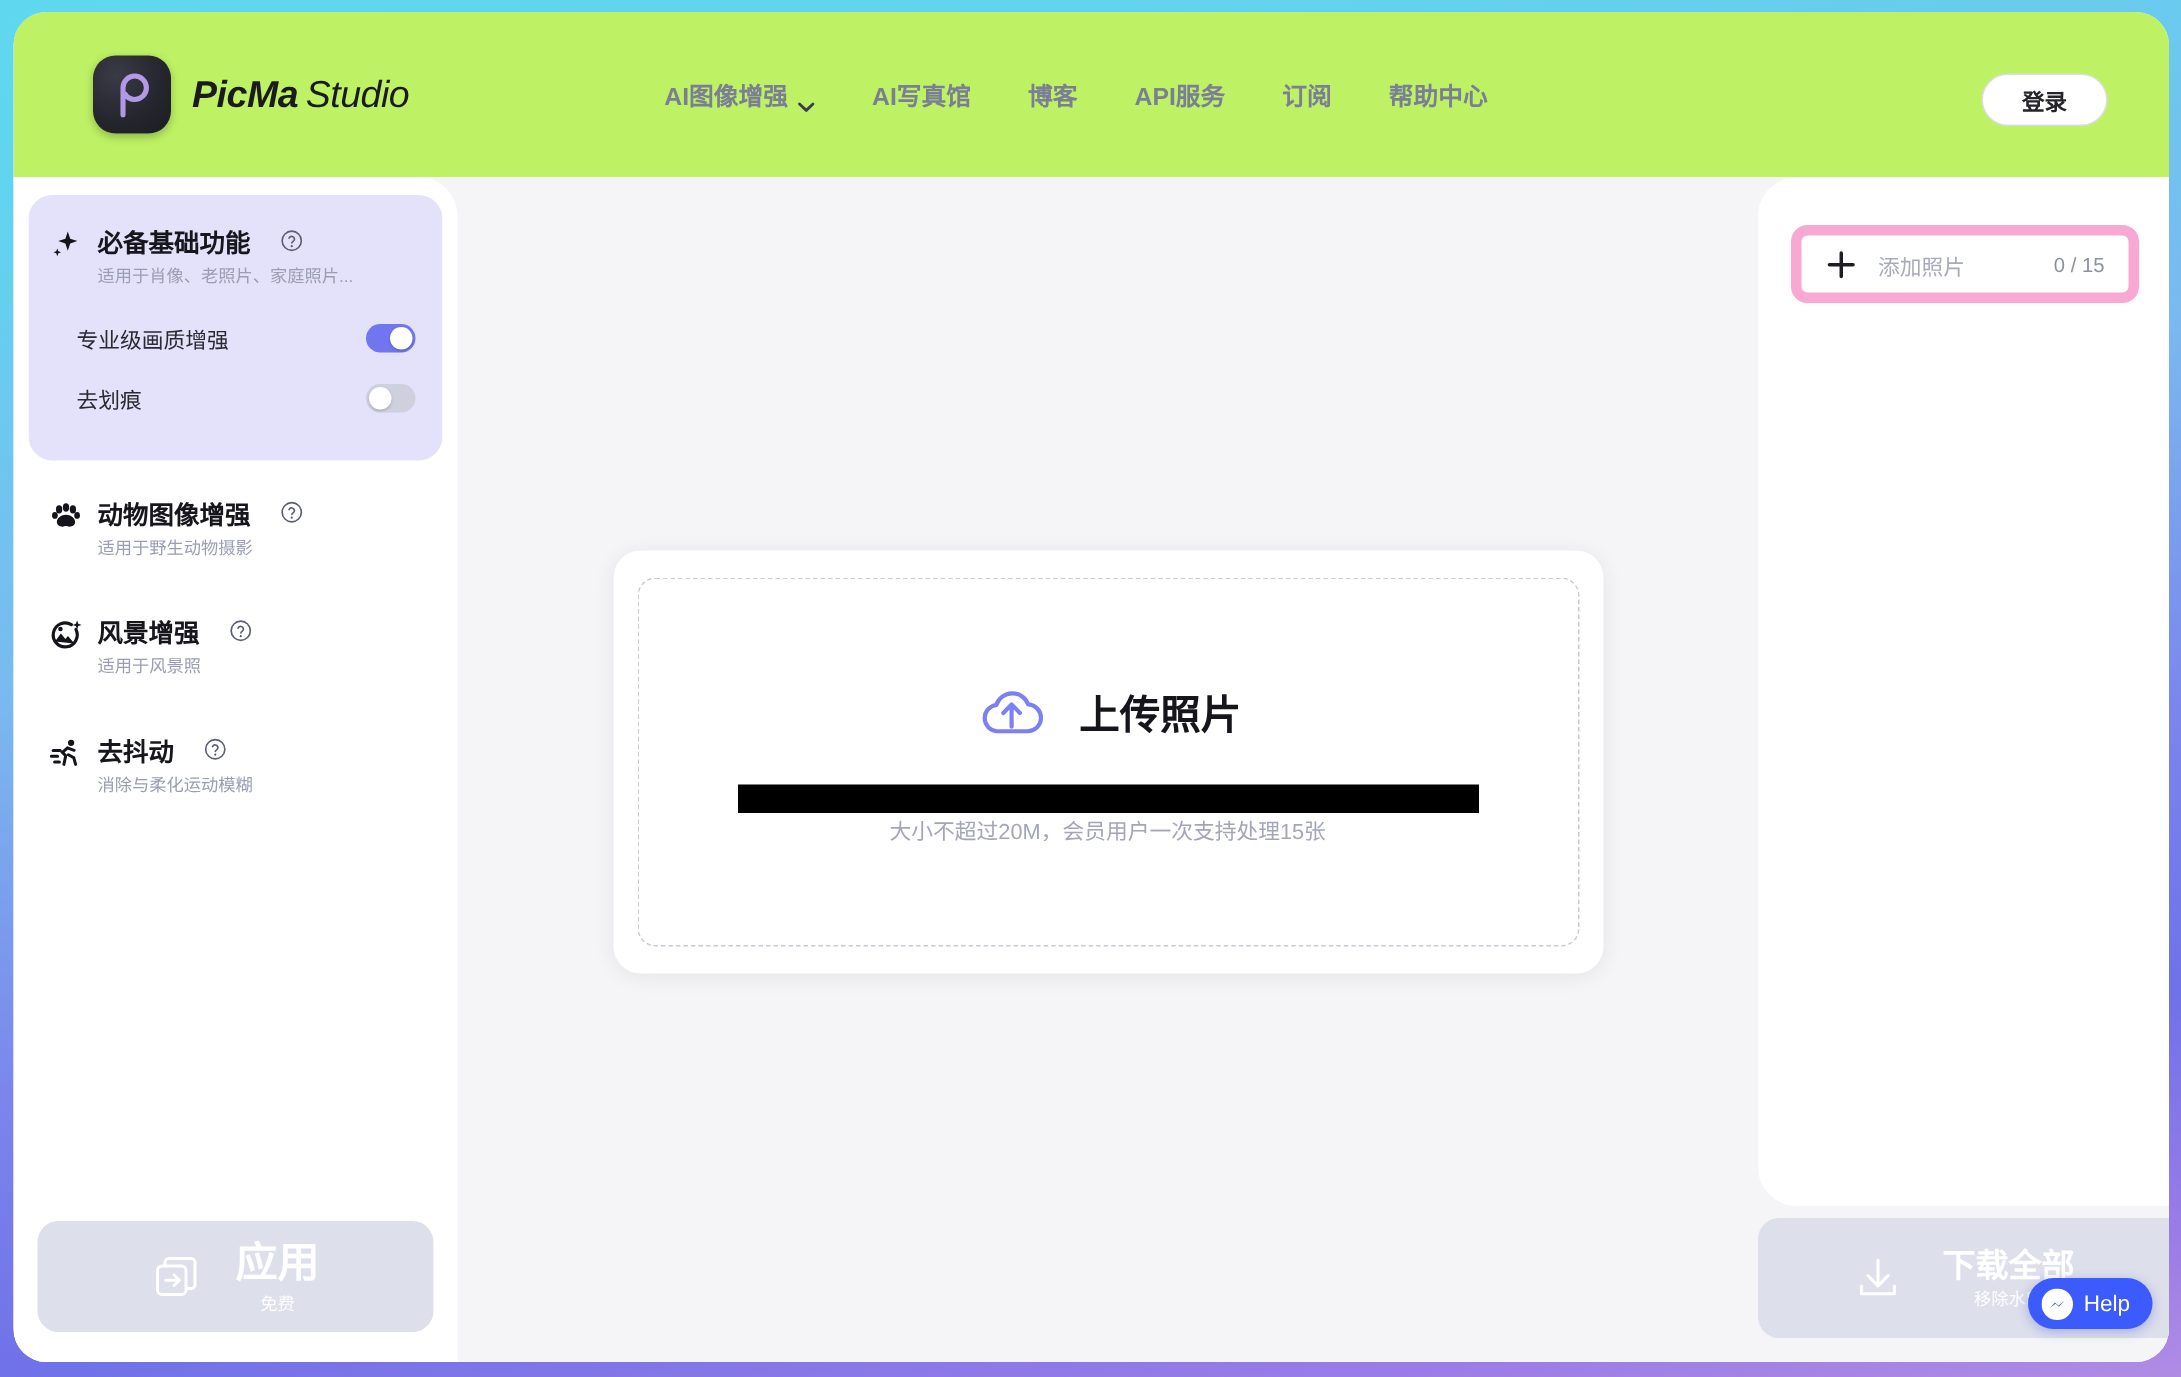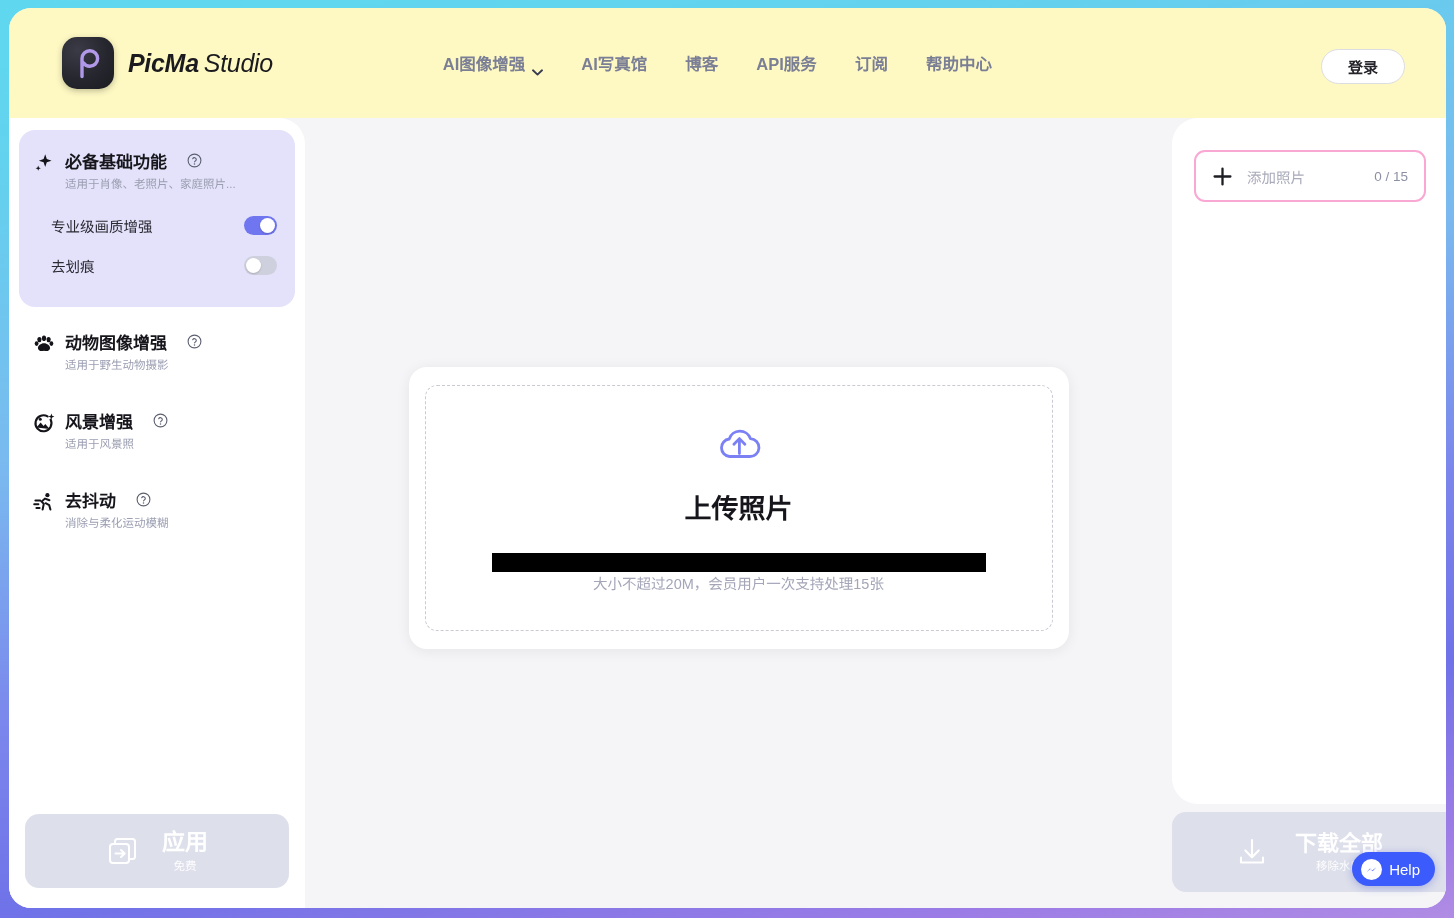--- a/index.html
+++ b/index.html
@@ -38,21 +38,21 @@
     border-radius: 22px;
     overflow: hidden;
     display: flex;
     flex-direction: column;
   }
 
   
   #header {
     height: 110px;
     flex: 0 0 110px;
-    background: #fef9c3;
+    background: #bef264;
     display: flex;
     align-items: center;
     padding: 0 24px 0 53px;
     position: relative;
   }
 
   #brand {
     display: flex;
     align-items: center;
     gap: 14px;
@@ -238,21 +238,21 @@
     display: flex;
     align-items: center;
     justify-content: center;
     gap: 22px;
     cursor: not-allowed;
   }
   #apply-button .btn-icon { width: 34px; height: 34px; color: #ffffff; }
   #apply-button .btn-icon svg { display: block; }
   .btn-texts { text-align: center; }
   .btn-main {
-    font-size: 23px;
+    font-size: 28px;
     font-weight: 700;
     color: #ffffff;
     line-height: 1.15;
   }
   .btn-sub {
     font-size: 11.5px;
     color: #ffffff;
     opacity: .95;
     margin-top: 1px;
   }
@@ -286,21 +286,20 @@
     display: flex;
     flex-direction: column;
     align-items: center;
     justify-content: center;
     cursor: pointer;
   }
   #upload-row {
     display: flex;
     align-items: center;
     gap: 22px;
-    flex-direction: column;
   }
   #cloud-icon { width: 48px; height: 42px; color: #7b80f5; }
   #cloud-icon svg { display: block; }
   #upload-title {
     font-size: 27px;
     font-weight: 700;
     color: #15151b;
   }
   #hint-wrap {
     position: relative;
@@ -336,21 +335,21 @@
     background: #ffffff;
     border-top-left-radius: 26px;
     border-bottom-left-radius: 26px;
     flex: 1 1 auto;
     margin-right: 0;
     padding: 32px 20px 20px 22px;
     min-height: 0;
   }
   #add-photo-box {
     height: 52px;
-    border: 2px solid #f9a8d4;
+    border: 7px solid #f9a8d4;
     border-radius: 11px;
     display: flex;
     align-items: center;
     padding: 0 16px;
     cursor: pointer;
   }
   #plus-icon {
     width: 21px; height: 21px;
     flex: 0 0 21px;
     color: #1d1d24;

